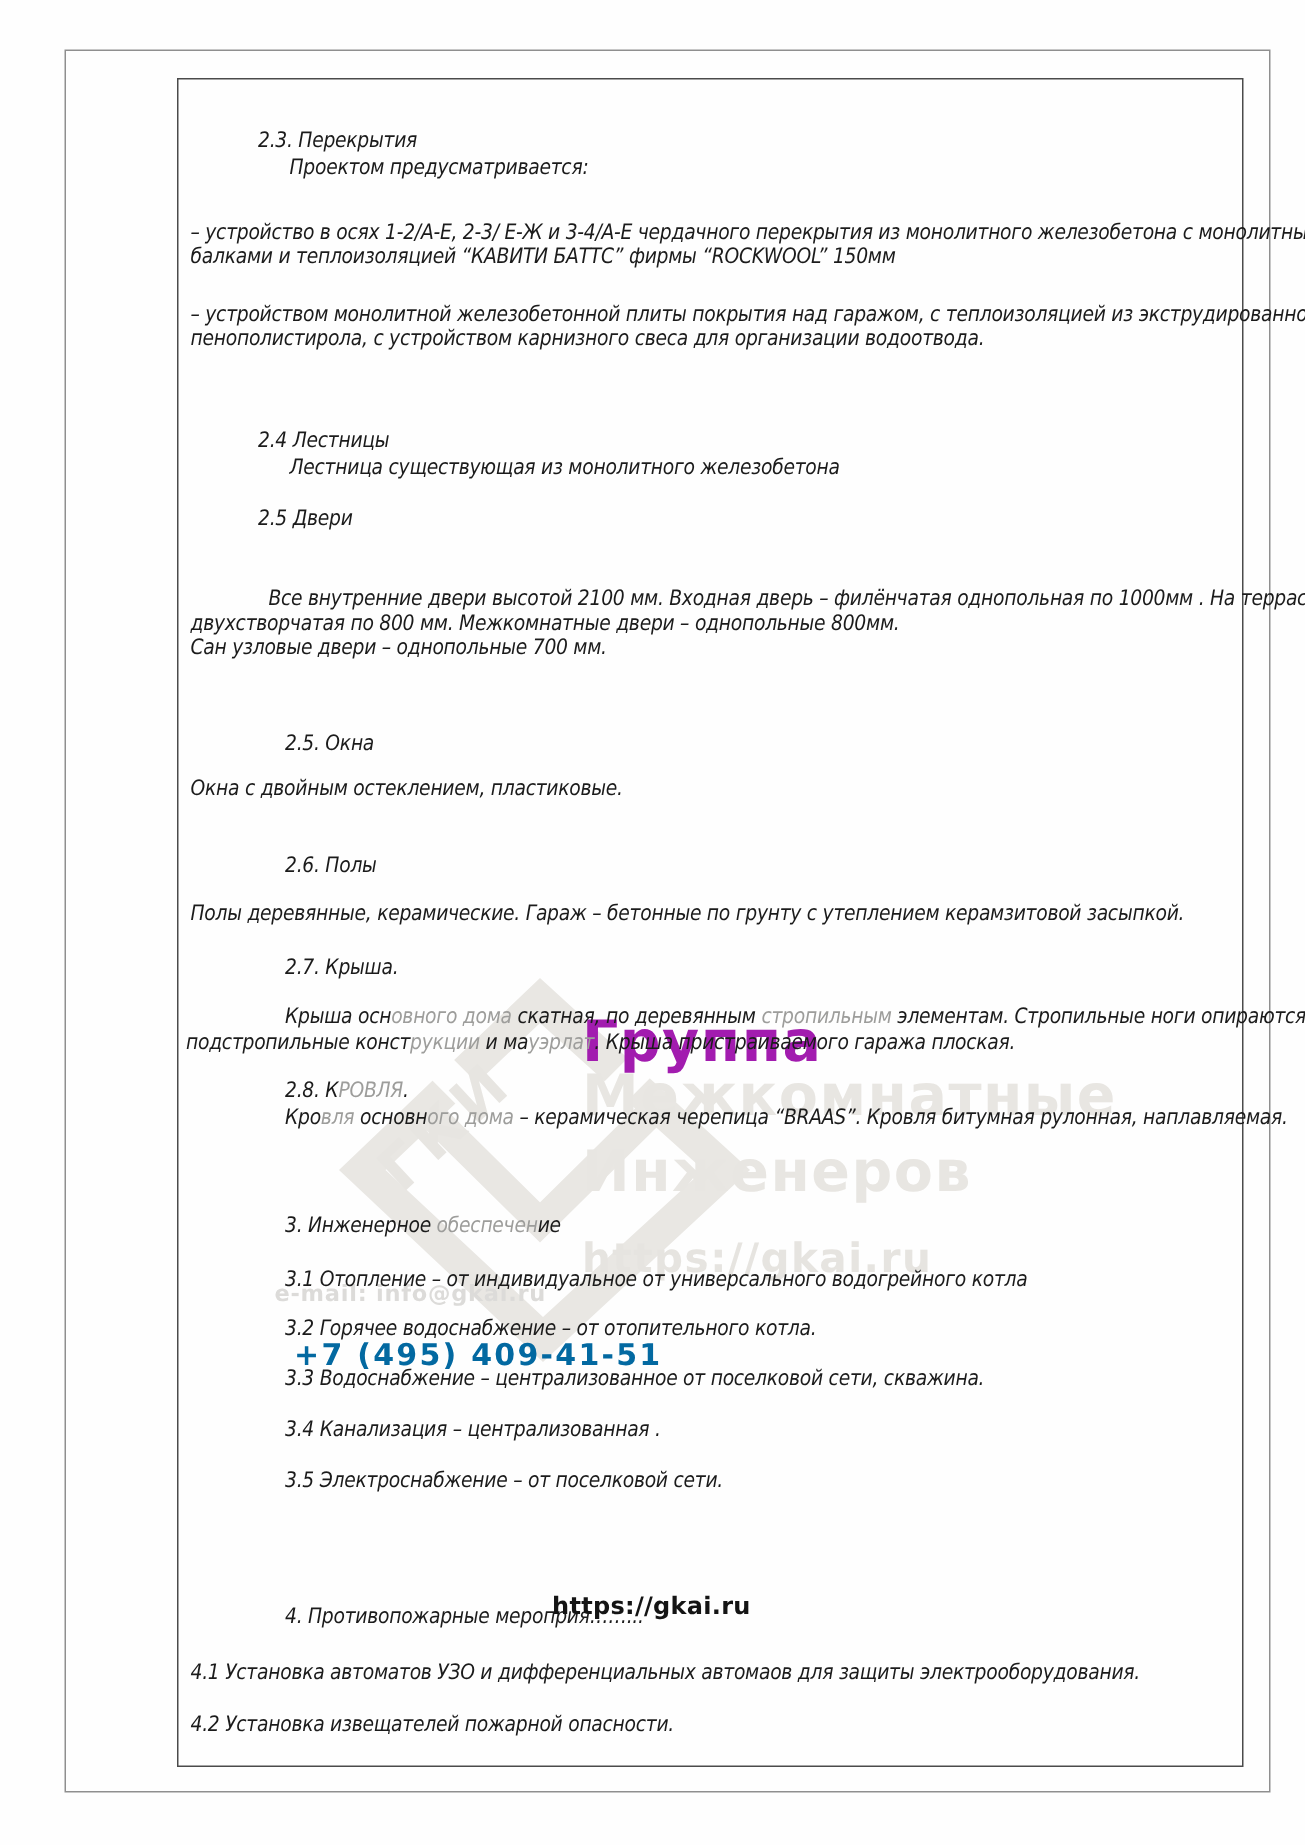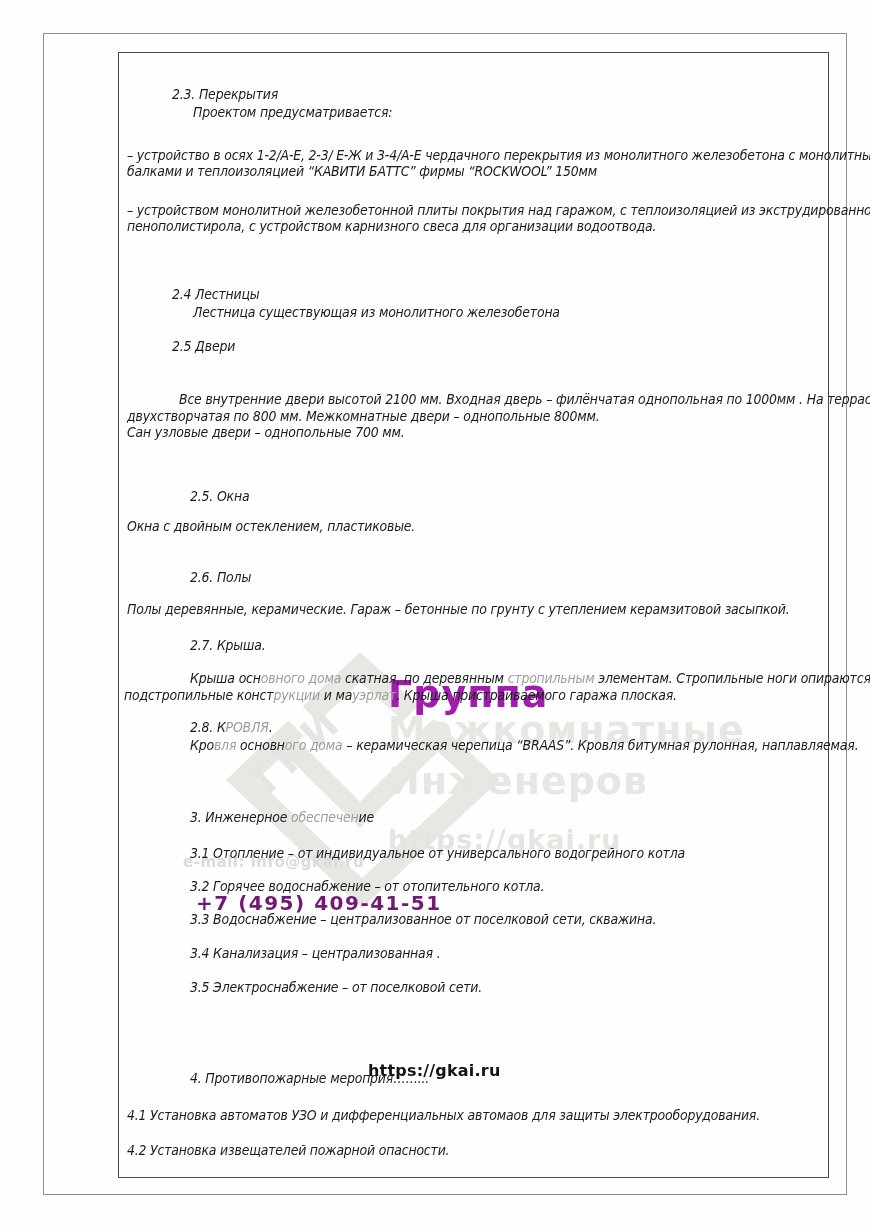--- a/index.html
+++ b/index.html
@@ -49,21 +49,21 @@
       <path d="M138 4 L278 132 L140 260 L4 132 Z M138 34 L247 132 L140 230 L35 132 Z" fill="#e9e7e3" fill-rule="evenodd"></path>
       <polyline points="66,58 138,130 210,58" fill="none" stroke="#fefefe" stroke-width="20"></polyline>
       <polyline points="56,86 138,167 220,86" fill="none" stroke="#e9e7e3" stroke-width="19"></polyline>
       <text transform="translate(46,148) rotate(-43)" font-size="40" font-weight="bold" letter-spacing="4" fill="#e7e5e1">ГКИ</text>
     </svg>
     <div class="wm wm-word" style="left:388px;top:656px;color:#a21caf;margin-top:16px;">Группа</div>
     <div class="wm wm-word" style="left:388px;top:708px;color:#e8e6e2;">Межкомнатные</div>
     <div class="wm wm-word" style="left:388px;top:759px;color:#e8e6e2;">Инженеров</div>
     <div class="wm wm-url" style="left:388px;top:824px;color:#e6e4e0;">https://gkai.ru</div>
     <div class="wm wm-email" style="left:183px;top:853px;color:#dcdbd9;">e-mail: info@gkai.ru</div>
-    <div class="wm wm-phone" style="left:196px;top:891px;color:#701a75;">+7 (495) 409-41-51</div>
+    <div class="wm wm-phone" style="left:196px;top:891px;color:#0369a1;">+7 (495) 409-41-51</div>
   </div>
 
   <div class="dline" style="left:172px;top:86px">2.3. Перекрытия</div>
   <div class="dline" style="left:193px;top:104px">Проектом предусматривается:</div>
   <div class="dline" style="left:127px;top:147px">–  устройство в осях 1-2/А-Е, 2-3/ Е-Ж и 3-4/А-Е  чердачного перекрытия из монолитного железобетона с монолитными</div>
   <div class="dline" style="left:127px;top:163px">балками и теплоизоляцией “КАВИТИ БАТТС” фирмы “ROCKWOOL” 150мм</div>
   <div class="dline" style="left:127px;top:202px">– устройством монолитной железобетонной плиты покрытия над гаражом, с теплоизоляцией из экструдированного</div>
   <div class="dline" style="left:127px;top:218px">пенополистирола, с устройством карнизного свеса для организации водоотвода.</div>
 
   <div class="dline" style="left:172px;top:286px">2.4  Лестницы</div>

